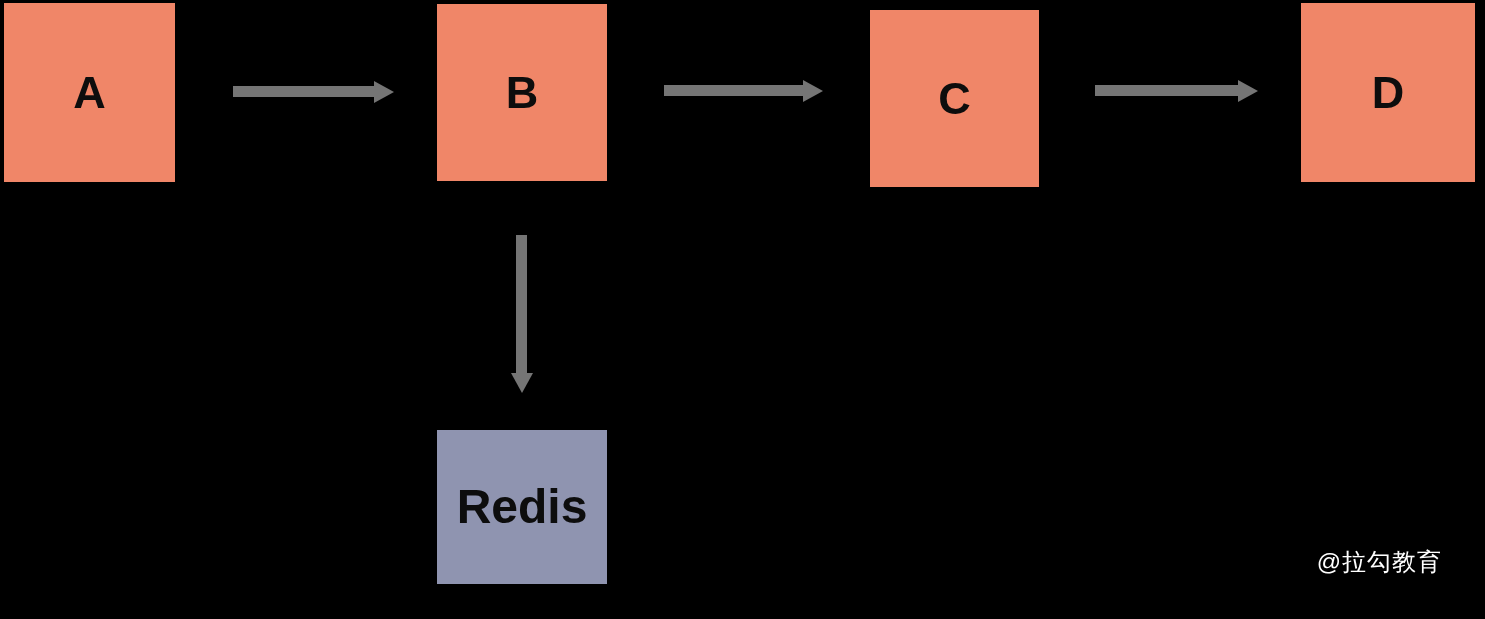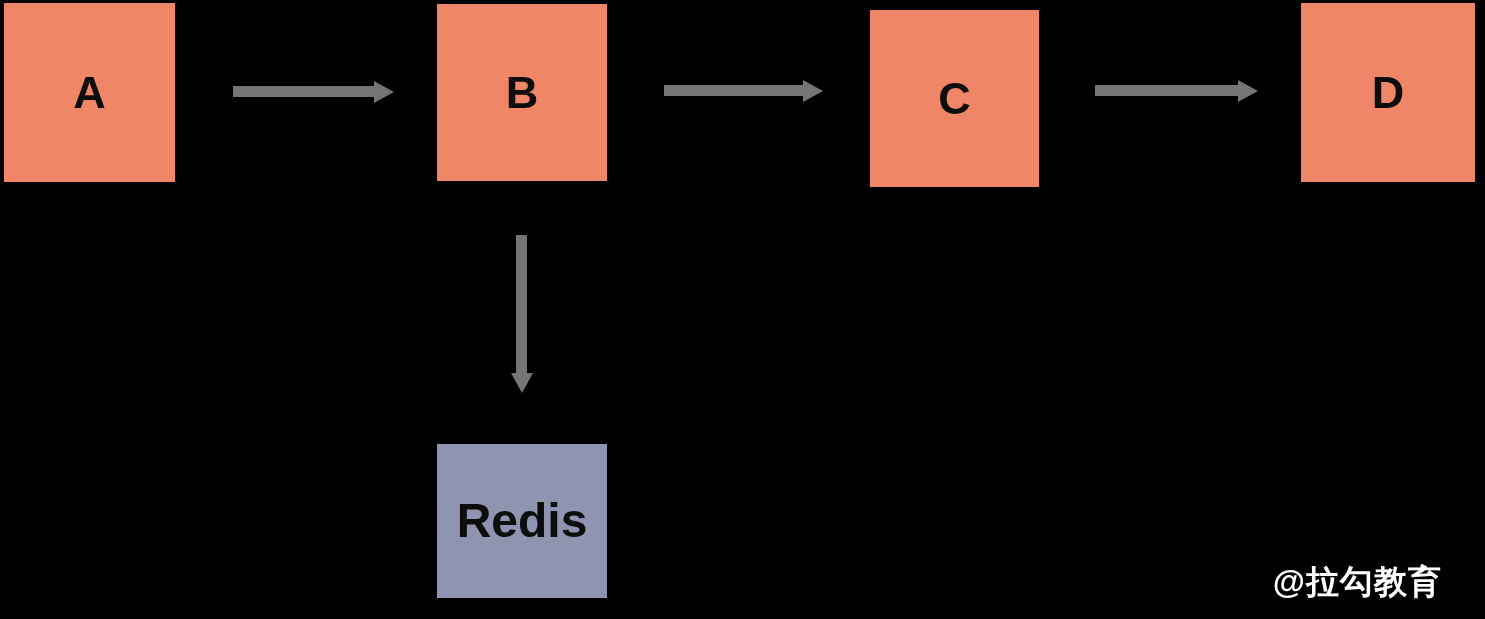--- a/index.html
+++ b/index.html
@@ -28,21 +28,21 @@
     user-select: none;
   }
   .node.redis {
     background: var(--redis-fill, #8f94b0);
     font-size: 48px;
   }
   .node-a { left: 4px;    top: 3px;  width: 171px; height: 179px; }
   .node-b { left: 437px;  top: 4px;  width: 170px; height: 177px; }
   .node-c { left: 870px;  top: 10px; width: 169px; height: 177px; }
   .node-d { left: 1301px; top: 3px;  width: 174px; height: 179px; }
-  .node-redis { left: 437px; top: 444px; width: 170px; height: 154px; text-align: center; }
+  .node-redis { left: 437px; top: 430px; width: 170px; height: 154px; text-align: center; }
 
   .arrow { position: absolute; }
   .arrow .shaft-h {
     position: absolute;
     left: 0;
     top: 5px;
     height: 11px;
     background: var(--arrow, #757575);
   }
   .arrow .head-right {
@@ -78,24 +78,24 @@
     width: 0;
     height: 0;
     border-left: 11px solid transparent;
     border-right: 11px solid transparent;
     border-top: 20px solid var(--arrow, #757575);
   }
 
   .watermark {
     position: absolute;
     right: 43px;
-    top: 564px;
+    top: 549px;
     color: var(--watermark, #ffffff);
-    font-size: 33px;
-    font-weight: bold;
+    font-size: 24px;
+    font-weight: normal;
     line-height: 1.1;
     letter-spacing: 1px;
     user-select: none;
   }
 </style>
 </head>
 <body>
 
 <div class="canvas">
 

